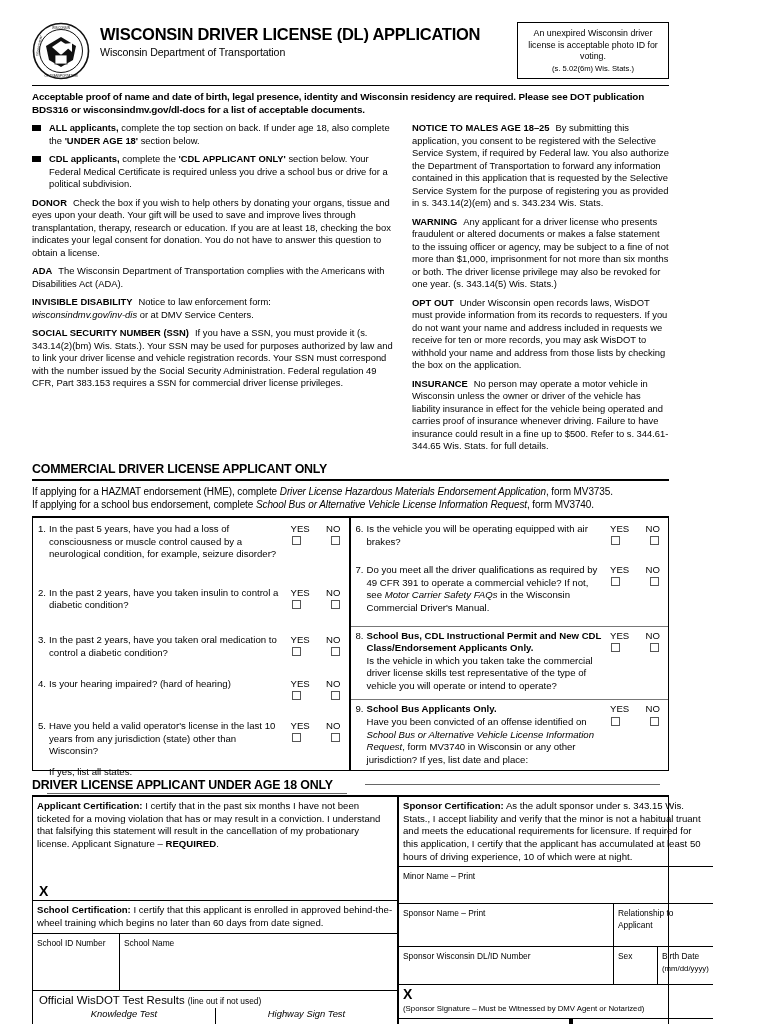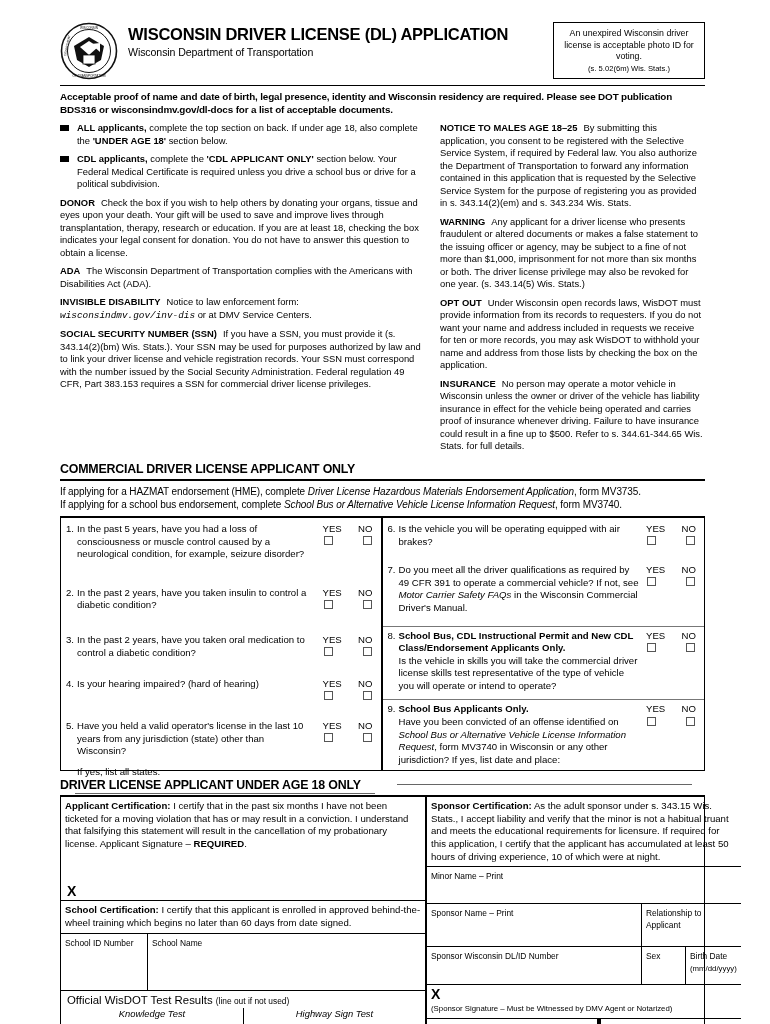--- a/index.html
+++ b/index.html
@@ -6,21 +6,21 @@
   html, body { margin: 0; padding: 0; }
   body {
     width: 770px; height: 1024px;
     background: #ffffff;
     font-family: "Liberation Sans", sans-serif;
     color: #000;
     font-size: 9.4px;
     line-height: 1.27;
     overflow: hidden;
   }
-  .page { width: 683px; height: 1024px; padding: 20px 14px 6px 24px; position: relative; margin-left: 36px; }
+  .page { width: 683px; height: 1024px; padding: 20px 14px 6px 32px; position: relative; }
 
   
   .header { display: flex; align-items: flex-start; }
   .seal { width: 58px; height: 58px; flex: 0 0 58px; margin-top: 2px; position: relative; }
   .seal svg { display:block; }
   .header-titles { flex: 1 1 auto; padding-left: 10px; padding-top: 6px; }
   .form-title {
     font-size: 16.5px; font-weight: bold; letter-spacing: -0.25px;
     line-height: 1.05; white-space: nowrap;
   }
@@ -45,21 +45,21 @@
   .two-col { display: flex; margin-top: 6px; }
   .col-l { flex: 0 0 374px; width: 374px; padding-right: 12px; }
   .col-r { flex: 1 1 auto; padding-left: 6px; }
   .bullet-row { display: flex; margin-bottom: 6px; }
   .bullet-sq {
     flex: 0 0 9px; width: 6px; height: 6px; background: #000;
     margin-top: 3px; margin-right: 8px;
   }
   .bullet-txt { flex: 1 1 auto; line-height: 1.33; }
   .para { margin-bottom: 6px; line-height: 1.33; text-align: left; }
-  .para i { font-style: italic; font-family: Liberation Mono, monospace; }
+  .para i { font-style: italic; }
   .lead { font-weight: bold; }
   .lead-gap { display: inline-block; width: 6px; }
 
   
   .sec-head {
     font-weight: bold; font-size: 12.4px; letter-spacing: -0.2px;
     border-bottom: 2px solid #000; padding-bottom: 1px; margin-top: 3px;
   }
   .cdl-note { font-size: 10px; line-height: 1.38; margin: 4px 0 4px 0; letter-spacing: -0.1px;}
   .cdl-note i { font-style: italic; }
@@ -320,21 +320,21 @@
             </div>
         </div>
       </div>
 
       <div class="q-divider" style="margin-top:11px;"></div>
 
       <div class="q" style="padding-top:3px;">
         <div class="q-num">8.</div>
         <div class="q-body">
           <b>School Bus, CDL Instructional Permit and New CDL Class/Endorsement Applicants Only.</b>
-          <div>Is the vehicle in skills you will take the commercial driver license skills test representative of the type of vehicle you will operate or intend to operate?</div>
+          <div>Is the vehicle in which you taken take the commercial driver license skills test representative of the type of vehicle you will operate or intend to operate?</div>
         </div>
         <div class="yn">
           <div class="yn-labels">
               <span>YES</span>
               <span>NO</span>
             </div>
           <div class="yn-boxes">
               <span class="cbx"></span>
               <span class="cbx"></span>
             </div>

